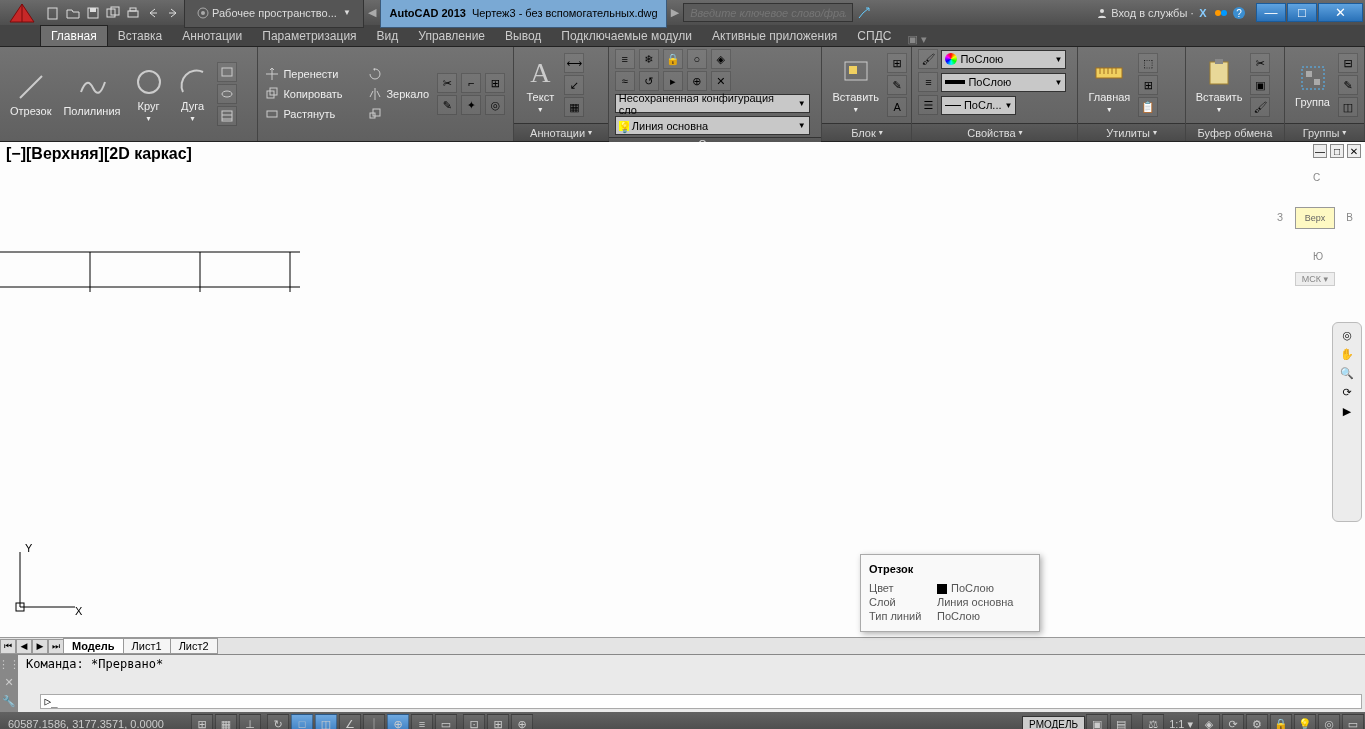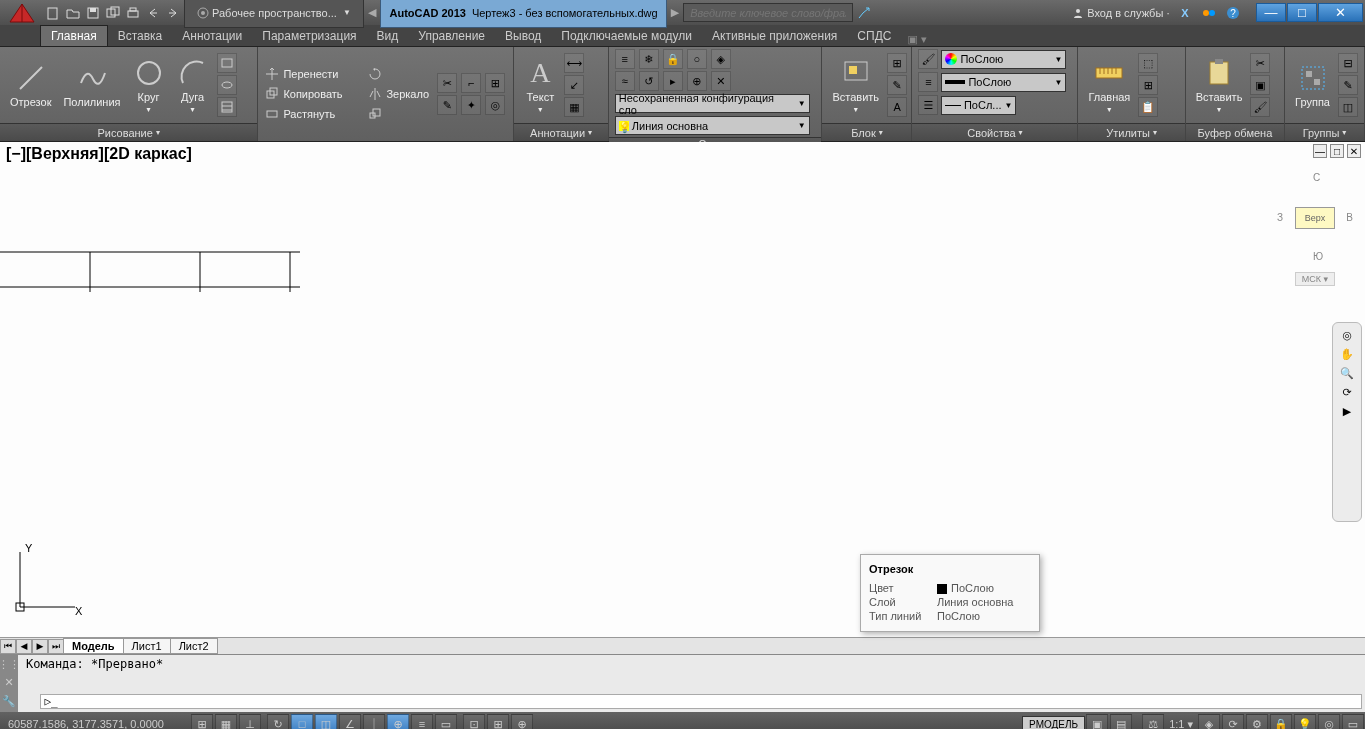--- a/index.html
+++ b/index.html
@@ -7,21 +7,21 @@
 
 
 .titlebar { height: 25px; background: linear-gradient(#6a6a6a,#4e4e4e); display: flex; align-items: center; padding: 0 2px; gap: 2px; color: #ddd; }
 .app-logo { width: 40px; height: 25px; display:flex; align-items:center; justify-content:center; }
 .app-logo svg { width:28px; height:22px; }
 .qat-btn { width: 18px; height: 18px; display:inline-flex; align-items:center; justify-content:center; background:transparent; border:none; color:#ddd; }
 .workspace-sel { background:#555; border:1px solid #333; color:#ddd; padding:1px 12px; display:flex; align-items:center; gap:3px; font-size:11px; height:31px; width:180px; }
 .doc-title-wrap { background:#7aa9d4; color:#000; padding:14px 8px; font-size:11px; display:flex; align-items:center; gap:6px; height:19px; border:1px solid #3b5a7a; }
 .doc-title-app { font-weight:bold; }
 .search-box { background:#5a5a5a; border:1px solid #333; padding:2px 6px; color:#aaa; font-style:italic; font-size:11px; width:170px; height:19px; }
-.title-right { margin-left:auto; display:flex; align-items:center; gap:6px; }
+.title-right { margin-left:auto; display:flex; align-items:center; gap:0; }
 .login-txt { font-size:11px; color:#ddd; display:flex; align-items:center; gap:3px; }
 .win-ctrls { display:flex; gap:1px; margin-left:8px; }
 .win-btn { width:30px; height:19px; background:linear-gradient(#5fa3e0,#2971b8); border:1px solid #1c5b99; display:flex; align-items:center; justify-content:center; color:#fff; font-size:13px; }
 .win-btn.close { width:45px; }
 
 
 .tabs { height: 22px; background:#444; display:flex; align-items:flex-end; padding-left:40px; gap:0; border-bottom:1px solid #222; }
 .tab { padding:3px 10px; color:#ccc; font-size:12px; cursor:pointer; }
 .tab.active { background:#6d6d6d; color:#fff; border:1px solid #222; border-bottom:none; }
 
@@ -252,21 +252,20 @@
           </div>
         <div class="mini-ico">
             <svg width="14" height="14">
               <rect x="2" y="2" width="10" height="10" fill="none" stroke="#ccc"></rect>
               <line x1="2" y1="6" x2="12" y2="6" stroke="#ccc"></line>
               <line x1="2" y1="10" x2="12" y2="10" stroke="#ccc"></line>
             </svg>
           </div>
       </div>
     </div>
-    <div class="panel-label arrow">Рисование</div>
   </div>
 
   <div class="panel" style="width:256px">
     <div class="panel-body">
       <div class="vstack" style="width:120px">
         <div class="small-row">
             <span class="ico">
               <svg width="14" height="14">
                 <path d="M7 1v12M1 7h12M7 1l-2 2M7 1l2 2" stroke="#ccc" fill="none"></path>
               </svg>

